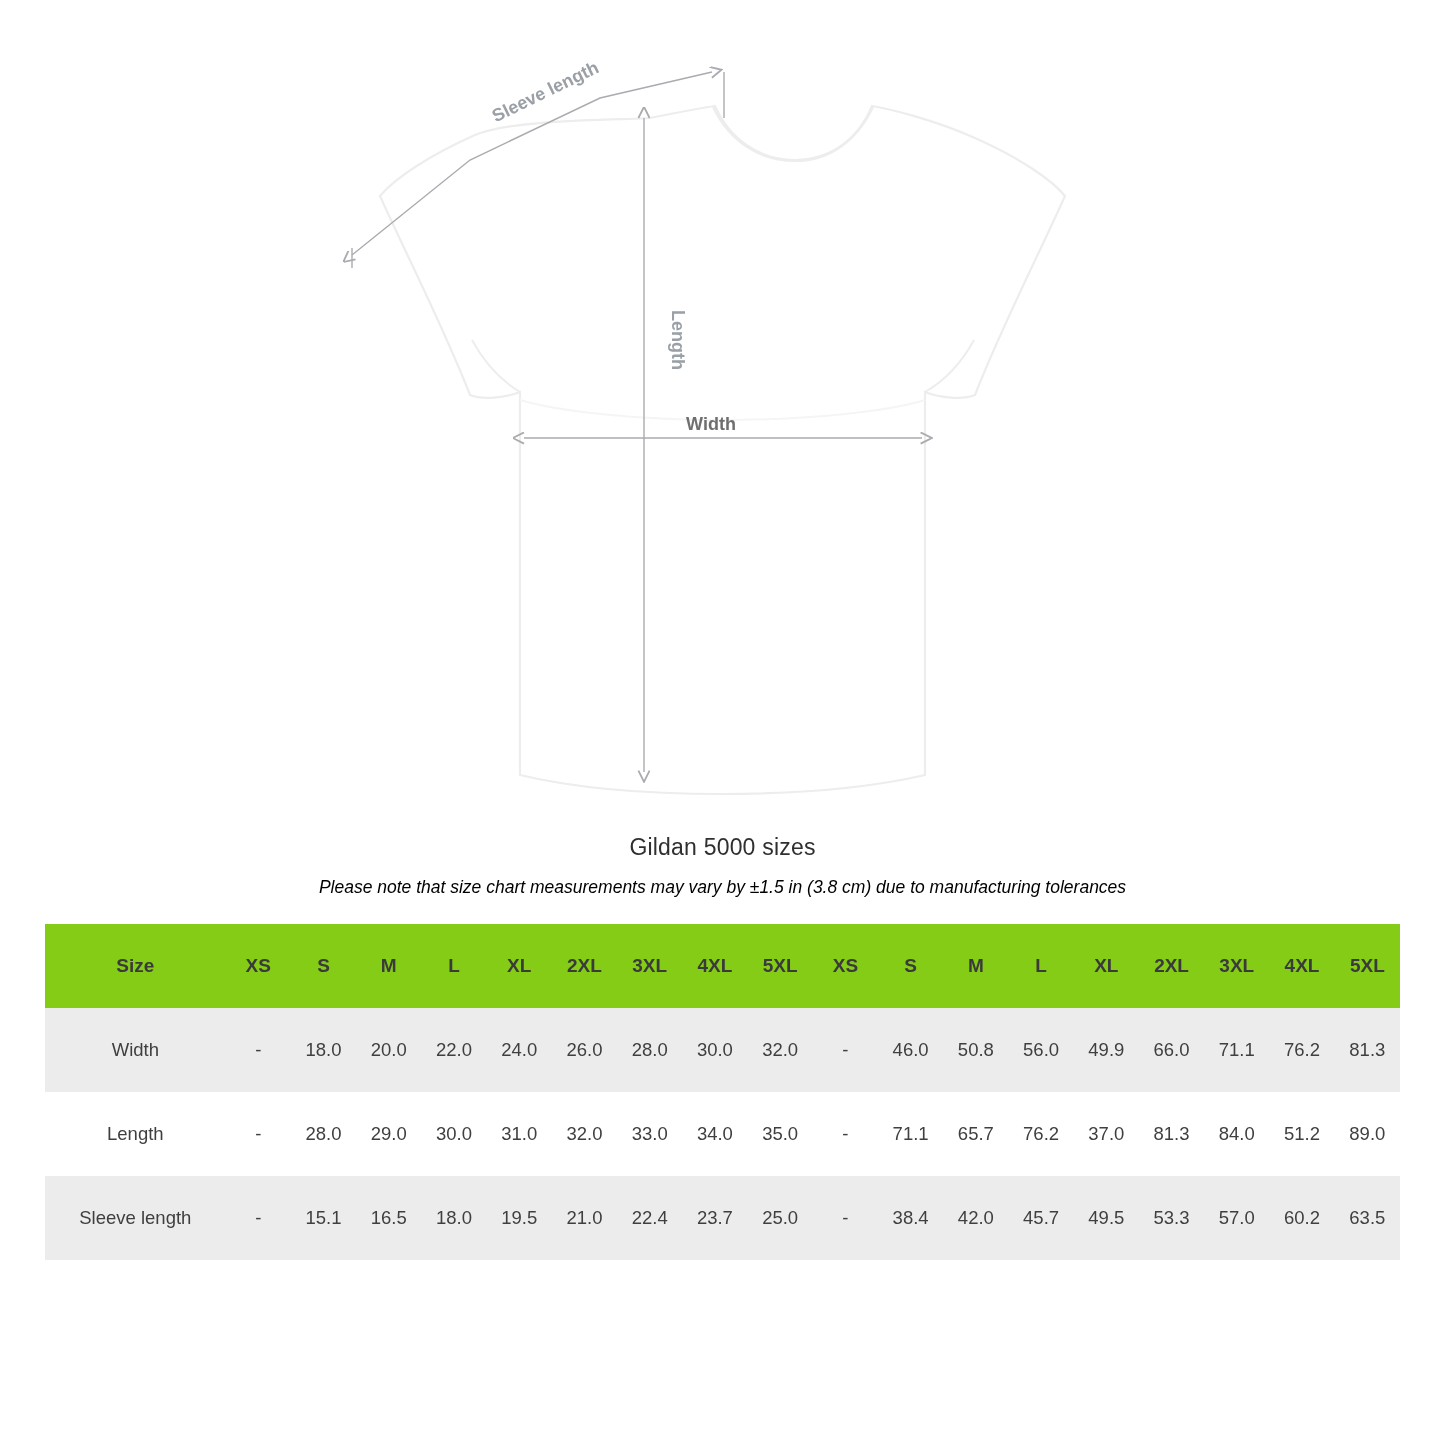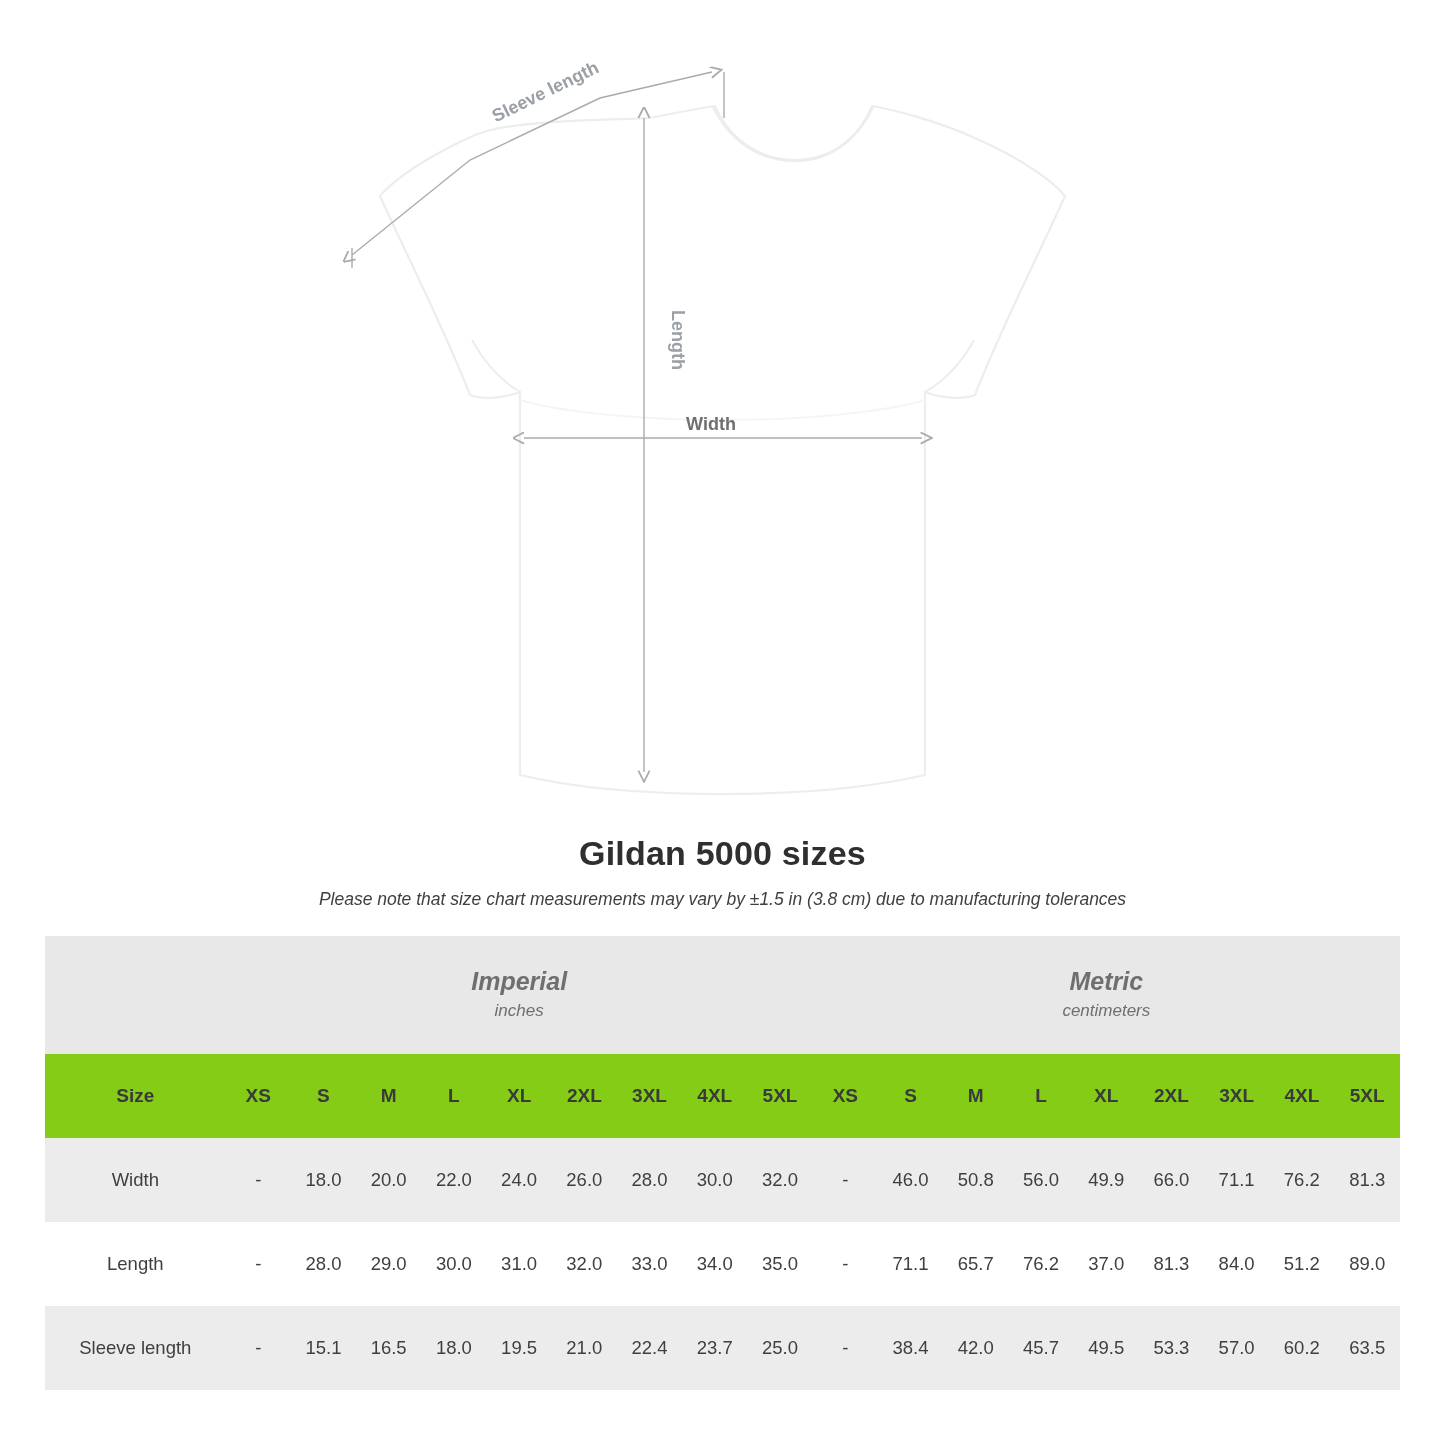--- a/index.html
+++ b/index.html
@@ -31,30 +31,30 @@
     left: 0;
     top: 0;
   }
 
   
   .title-block {
     text-align: center;
     margin-top: 4px;
   }
   .chart-title {
-    font-size: 34px;
-    font-weight: bold;
+    font-size: 23px;
+    font-weight: normal;
     color: #2f2f2f;
     letter-spacing: 0.2px;
   }
   .chart-note {
     margin-top: 16px;
     font-size: 17.5px;
     font-style: italic;
-    color: #404040;
+    color: #000000;
   }
 
   
   .table-wrap {
     margin: 26px 45px 0 45px;
   }
   table.size-table {
     border-collapse: collapse;
     width: 1355px;
     table-layout: fixed;
@@ -171,31 +171,20 @@
 
   <div class="table-wrap">
     <table class="size-table">
       <colgroup>
         <col style="width:180px">
         <col span="9" style="width:65px">
         <col style="width:65px">
         <col span="8" style="width:65px">
       </colgroup>
       <tbody id="table-body">
-          <tr class="unit-head">
-            <td class="unit-head"></td>
-            <td class="unit-head" colspan="9">
-              <div class="unit-name">Imperial</div>
-              <div class="unit-sub">inches</div>
-            </td>
-            <td class="unit-head" colspan="9">
-              <div class="unit-name">Metric</div>
-              <div class="unit-sub">centimeters</div>
-            </td>
-          </tr>
           <tr class="hdr-row">
             <td class="rowlabel">Size</td>
             <td class="colhdr">XS</td>
             <td class="colhdr">S</td>
             <td class="colhdr">M</td>
             <td class="colhdr">L</td>
             <td class="colhdr">XL</td>
             <td class="colhdr">2XL</td>
             <td class="colhdr">3XL</td>
             <td class="colhdr">4XL</td>

